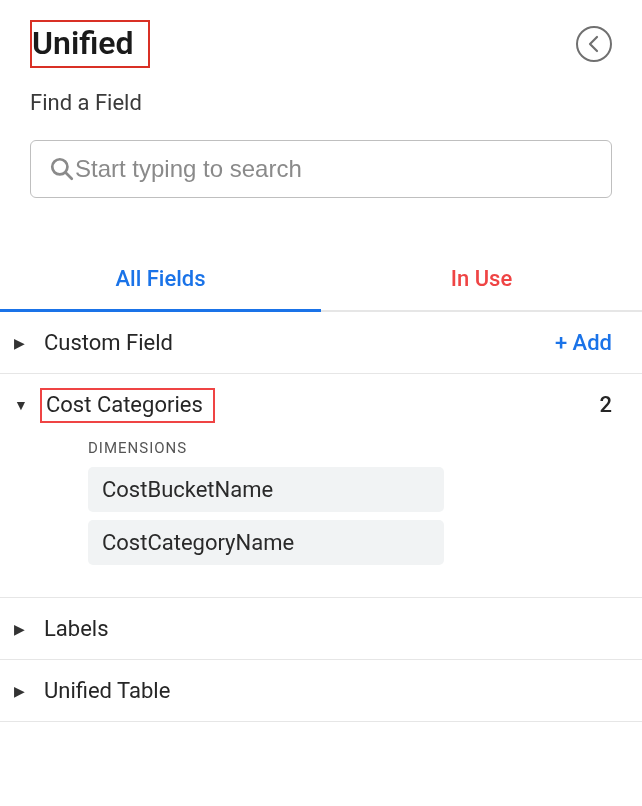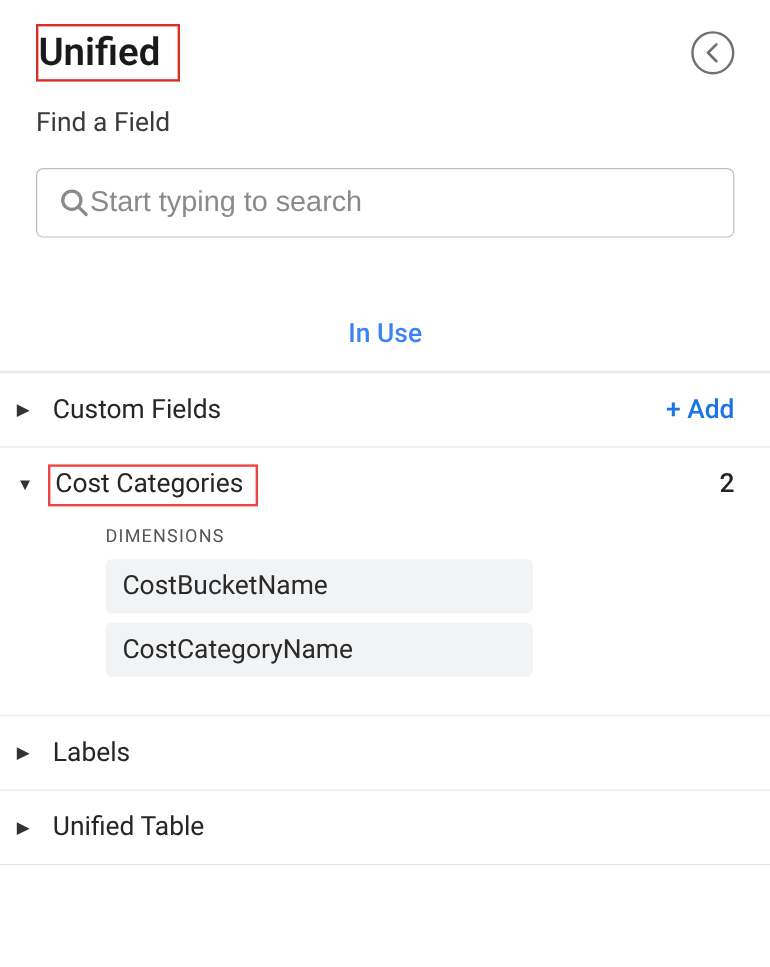--- a/index.html
+++ b/index.html
@@ -80,21 +80,21 @@
       border-bottom: 2px solid #e6e6e6;
       margin-top: 30px;
     }
     .tab {
       flex: 1;
       text-align: center;
       padding: 18px 0;
       font-size: 22px;
       font-weight: 500;
       cursor: pointer;
-      color: #3b82f6;
+      color: #ef4444;
     }
     .tab.active {
       color: #1a73e8;
       border-bottom: 3px solid #1a73e8;
       margin-bottom: -2px;
     }
     .section {
       border-bottom: 1px solid #e6e6e6;
     }
     .section-header {
@@ -175,27 +175,28 @@
         <svg width="26" height="26" viewBox="0 0 24 24" fill="none">
           <circle cx="10" cy="10" r="7" stroke="#8a8a8a" stroke-width="2.5"></circle>
           <line x1="15.5" y1="15.5" x2="21" y2="21" stroke="#8a8a8a" stroke-width="2.5" stroke-linecap="round"></line>
         </svg>
       </span>
       <input class="search-input" type="text" placeholder="Start typing to search" style="">
     </div>
   </div>
 
   <div class="tabs">
+    <div class="tab active">All Fields</div>
     <div class="tab">In Use</div>
   </div>
 
   <div class="section">
     <div class="section-header">
       <span class="chevron">▶</span>
-      <span class="section-title">Custom Fields</span>
+      <span class="section-title">Custom Field</span>
       <span class="add-link">+  Add</span>
     </div>
   </div>
 
   <div class="section">
     <div class="section-header">
       <span class="chevron">▼</span>
       <span class="section-title">
         <span class="highlighted">Cost Categories</span>
       </span>

